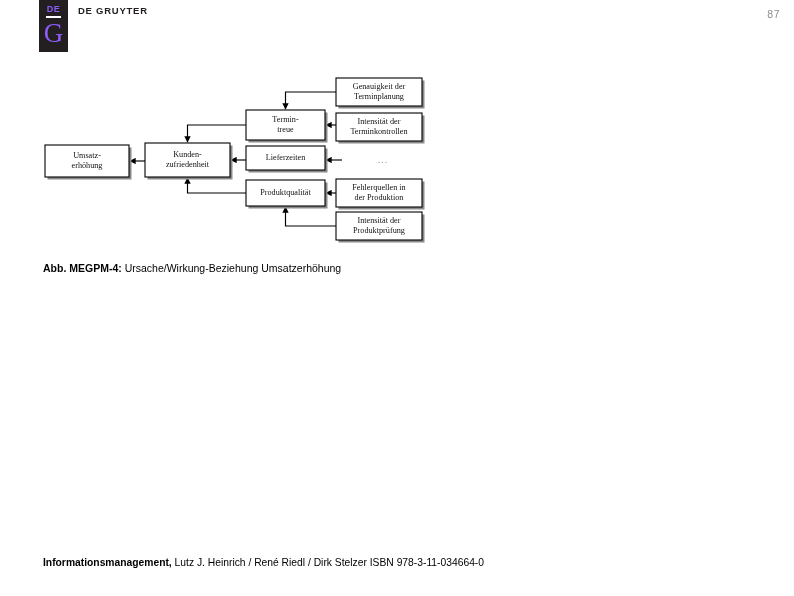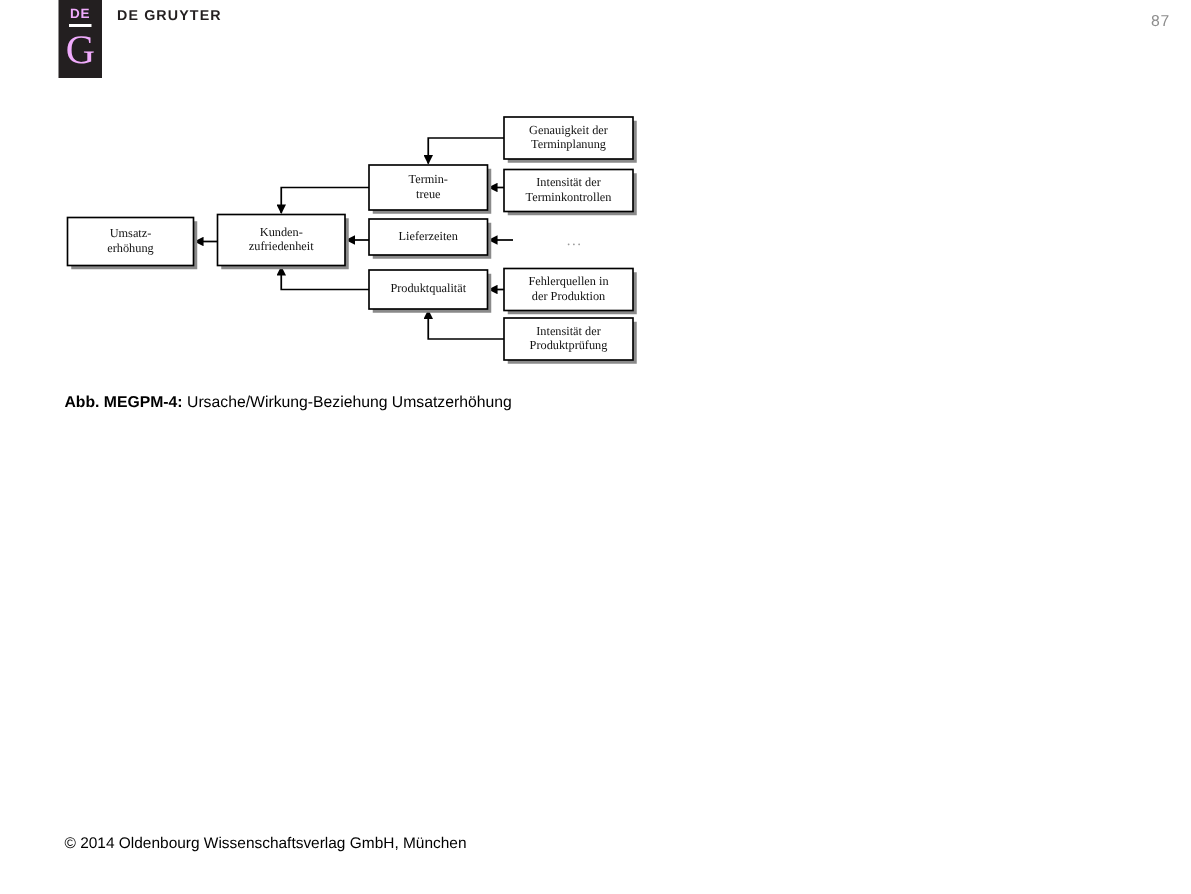--- a/index.html
+++ b/index.html
@@ -19,21 +19,21 @@
   #header {
     position: absolute;
     left: 0; top: 0;
     width: 794px; height: 58px;
   }
   #logo-mark {
     position: absolute;
     left: 39px; top: 0px;
     width: 29px; height: 52px;
     background: #231f20;
-    color: #f0abfc;
+    color: #8b5cf6;
   }
   #logo-de {
     position: absolute;
     left: 0; top: 4px;
     width: 29px;
     text-align: center;
     font-size: 9px;
     font-weight: bold;
     letter-spacing: 0.6px;
     line-height: 10px;
@@ -215,14 +215,16 @@
       </g>
     <text id="ellipsis-mark" class="dg-ellipsis" x="383" y="163">...</text>
   </svg>
 </div>
 
 <div id="caption">
   <span class="cap-strong">Abb. MEGPM-4:</span><span> Ursache/Wirkung-Beziehung Umsatzerhöhung</span>
 </div>
 
 <div id="footer">
-  <div>© 2014 Oldenbourg Wissenschaftsverlag GmbH, München</div>
+  <div>
+    <span class="foot-strong">Informationsmanagement,</span><span> Lutz J. Heinrich / René Riedl / Dirk Stelzer ISBN 978-3-11-034664-0</span>
+  </div>
 </div>
 
 </body></html>

